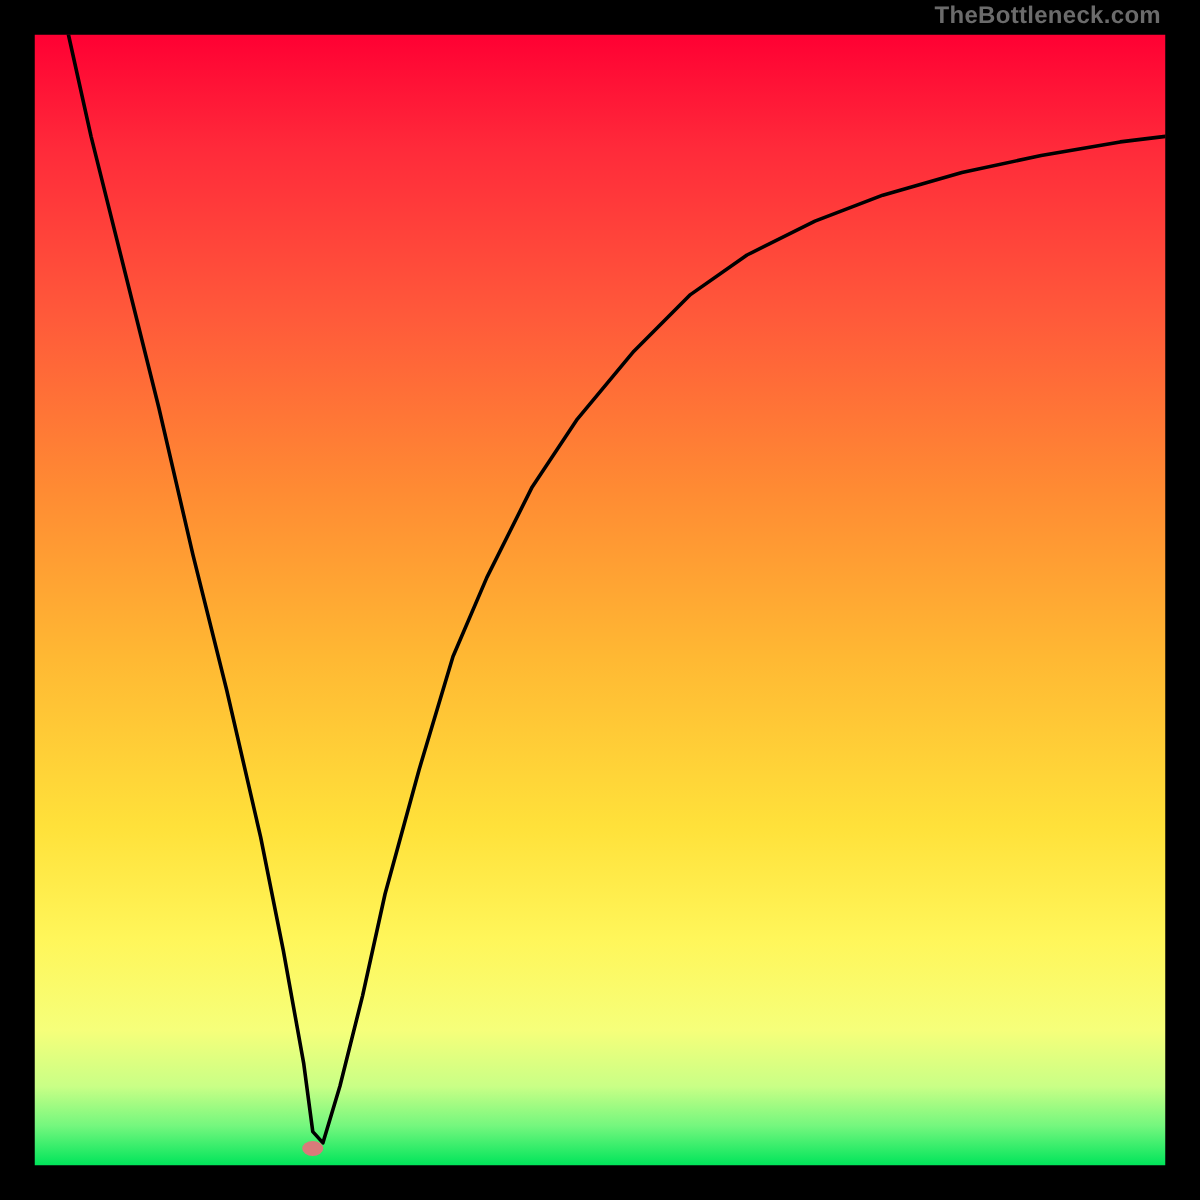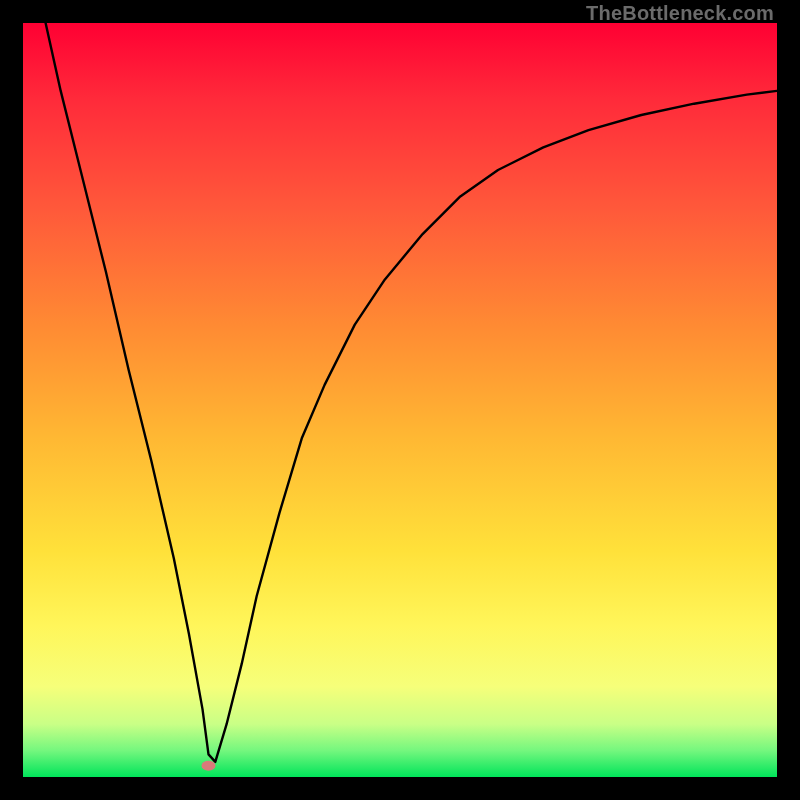--- a/index.html
+++ b/index.html
@@ -23,21 +23,21 @@
     left: 0;
     top: 0;
     width: 754px;
     height: 754px;
   }
   .watermark {
     position: absolute;
     top: 2px;
     right: 26px;
     font-family: Arial, Helvetica, sans-serif;
-    font-size: 20px;
+    font-size: 16px;
     font-weight: 600;
     color: #6b6b6b;
     letter-spacing: 0.2px;
   }
 </style>
 </head>
 <body>
 
 <div class="frame">
   <svg class="plot-area" viewBox="0 0 754 754">

